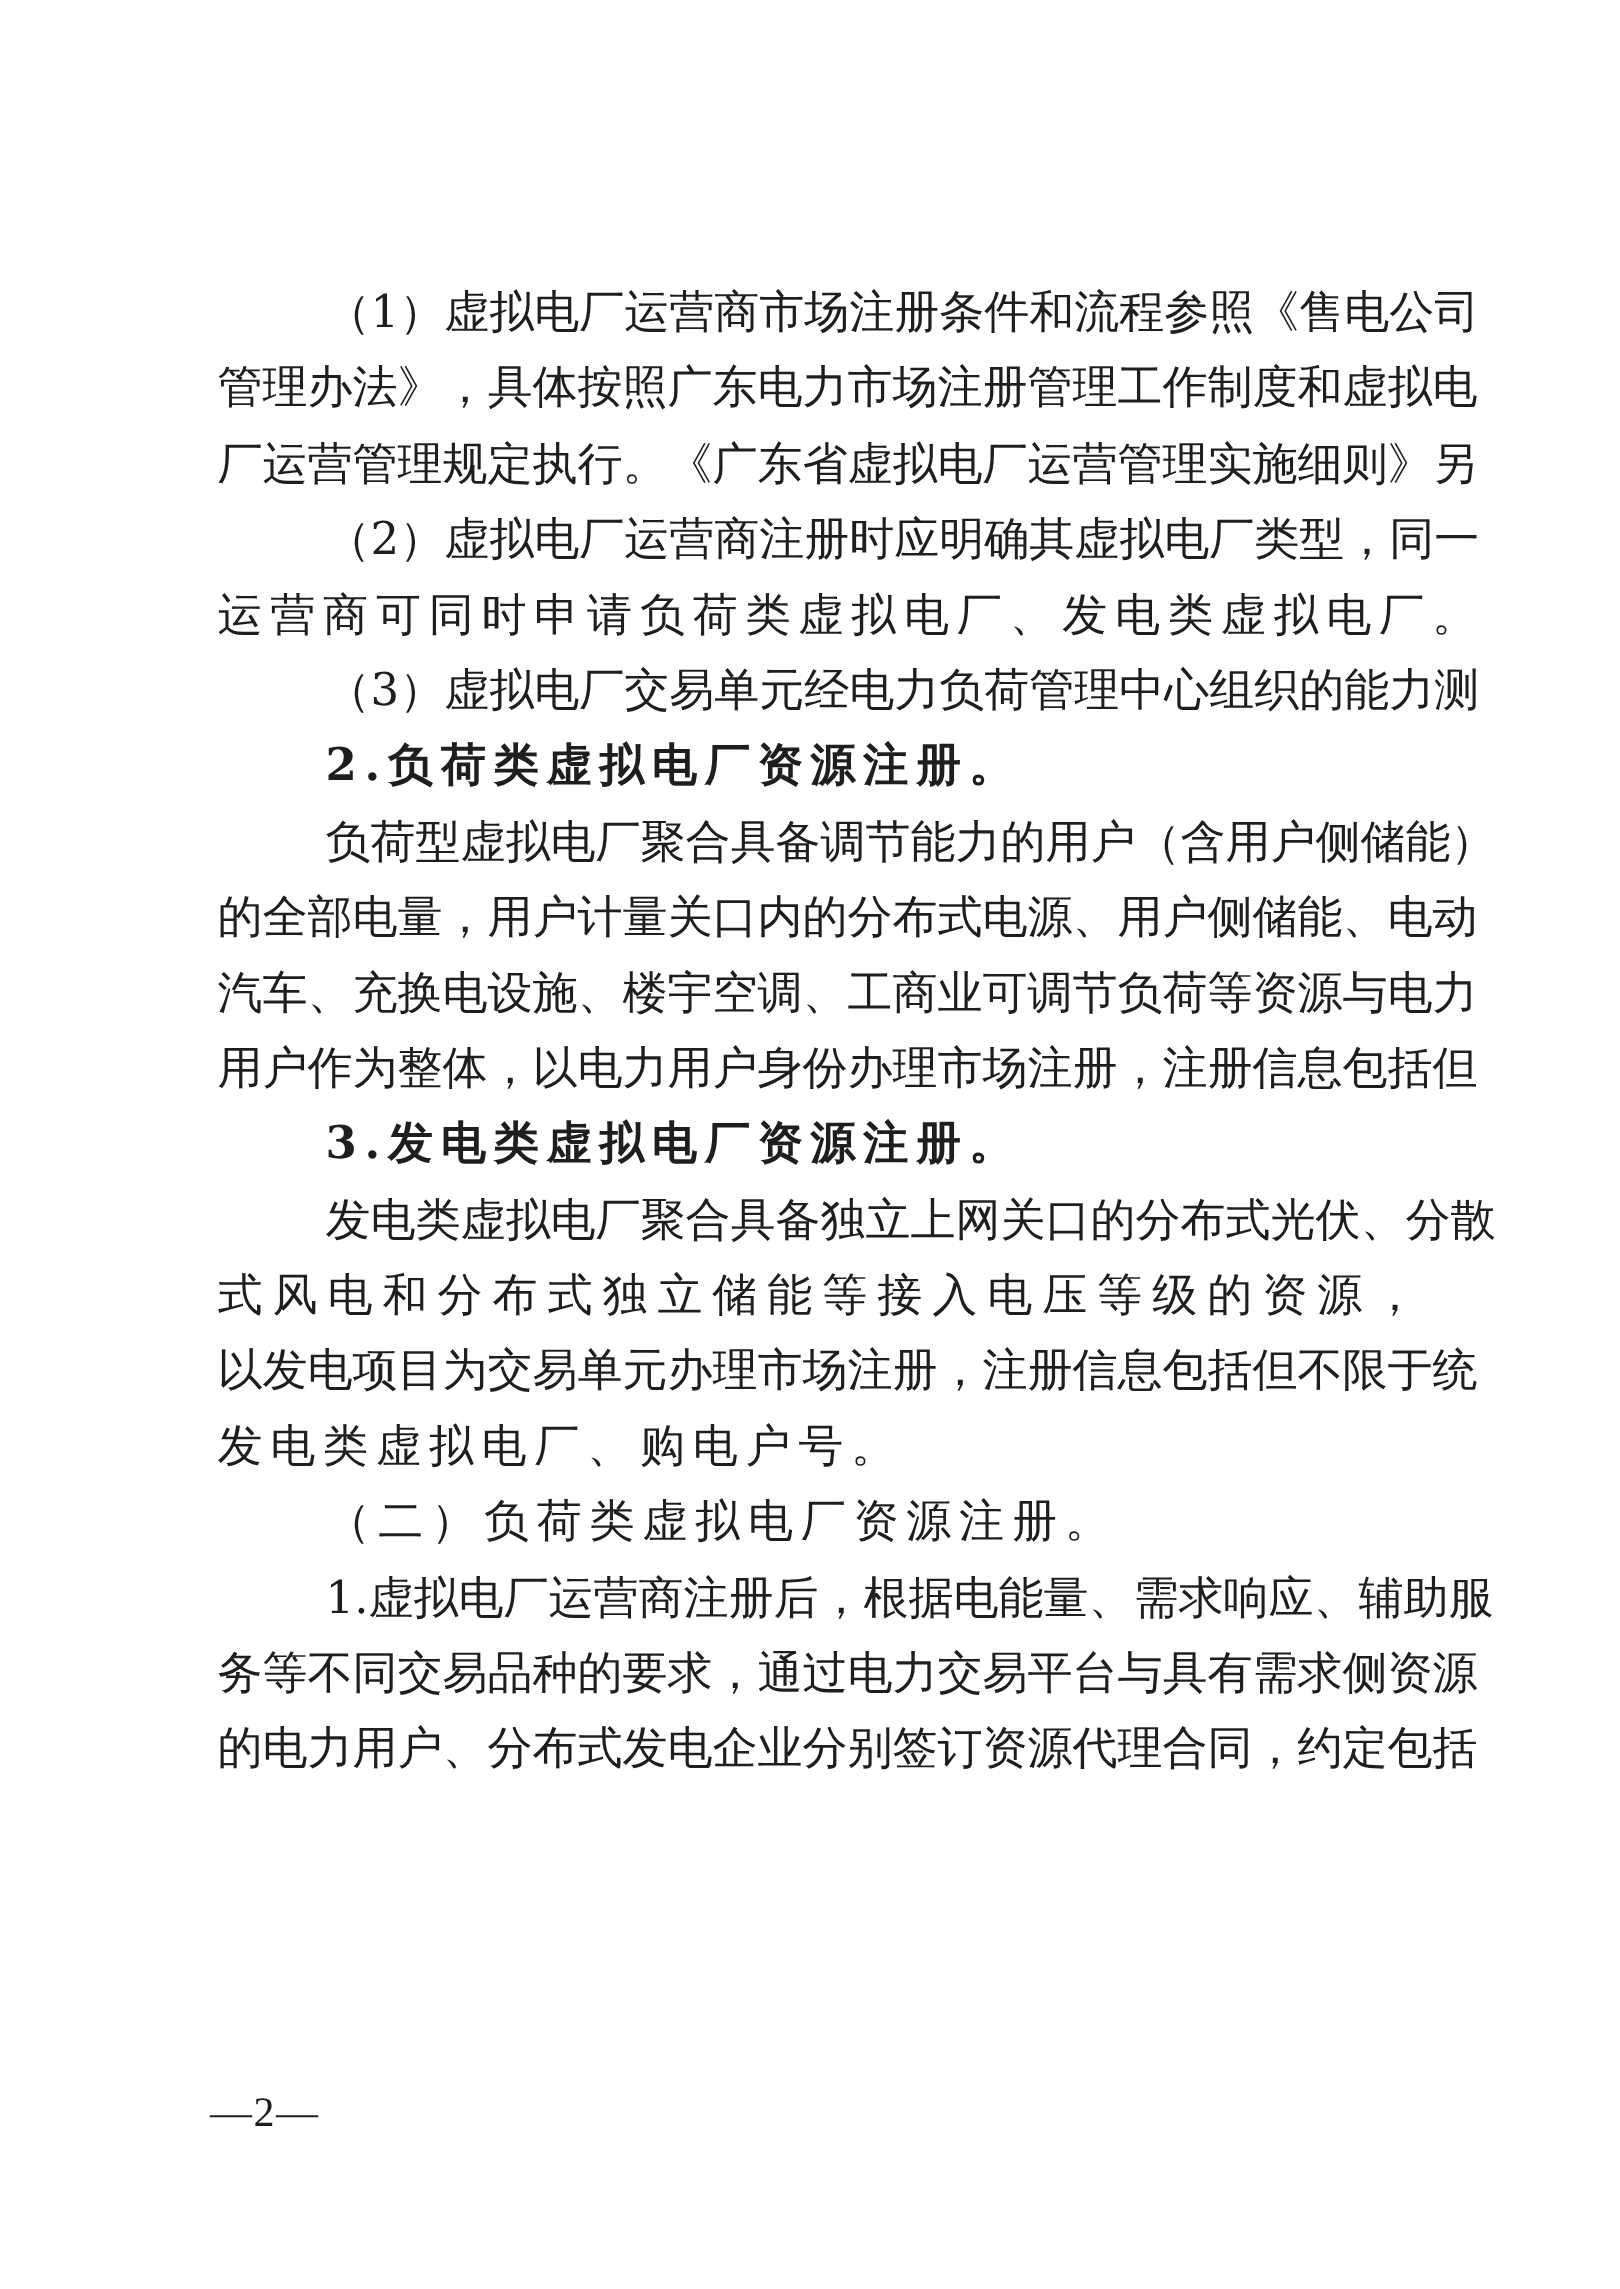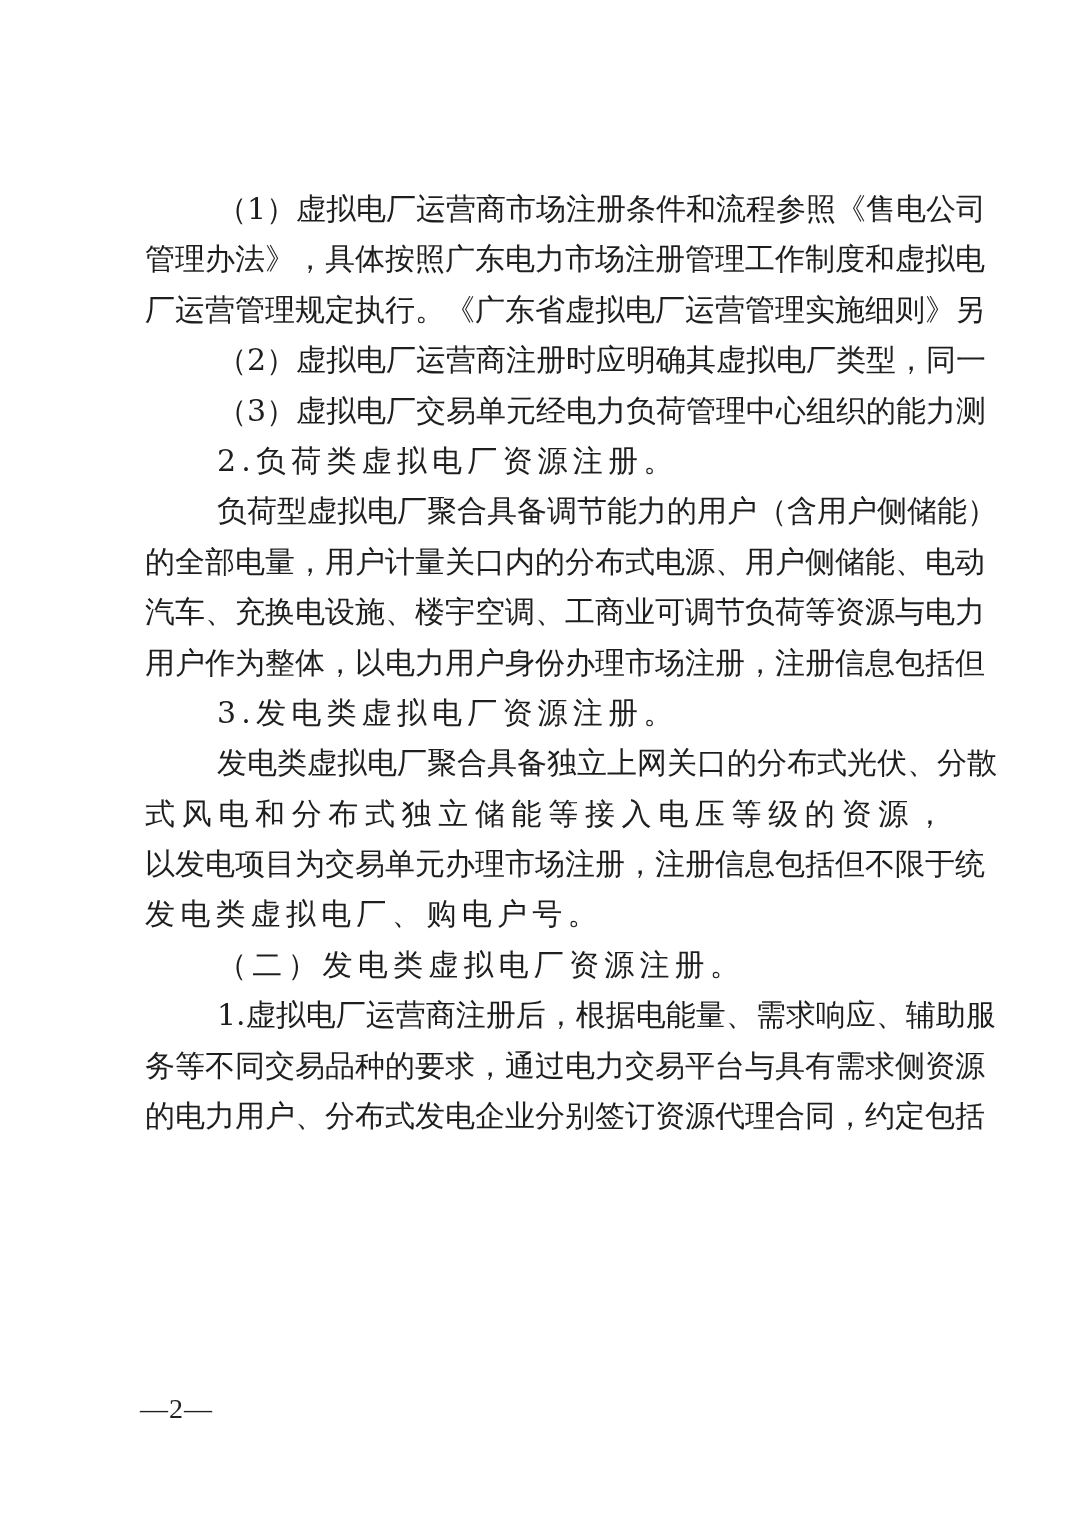--- a/index.html
+++ b/index.html
@@ -19,21 +19,21 @@
     }
     .line {
       height: 50.4px;
       line-height: 50.4px;
       font-size: 30px;
       white-space: nowrap;
       letter-spacing: 5.2px;
       overflow: visible;
     }
     .indent { padding-left: 72px; }
-    .bold { font-weight: normal; }
+    .bold { font-weight: bold; }
     .just { display: flex; justify-content: space-between; letter-spacing: 0; }
     .just span.ch { display: inline-block; }
     .page-number {
       position: absolute;
       left: 140px;
       top: 1393px;
       font-size: 28px;
       font-family: "Liberation Serif", serif;
       color: #1e1e1e;
       letter-spacing: 1px;
@@ -152,20 +152,21 @@
       <span class="ch">虚</span>
       <span class="ch">拟</span>
       <span class="ch">电</span>
       <span class="ch">厂</span>
       <span class="ch">类</span>
       <span class="ch">型</span>
       <span class="ch">，</span>
       <span class="ch">同</span>
       <span class="ch">一</span>
     </div>
+    <div class="line">运营商可同时申请负荷类虚拟电厂、发电类虚拟电厂。</div>
     <div class="line indent just">
       <span class="ch">（</span>
       <span class="ch">3</span>
       <span class="ch">）</span>
       <span class="ch">虚</span>
       <span class="ch">拟</span>
       <span class="ch">电</span>
       <span class="ch">厂</span>
       <span class="ch">交</span>
       <span class="ch">易</span>
@@ -383,21 +384,21 @@
       <span class="ch">息</span>
       <span class="ch">包</span>
       <span class="ch">括</span>
       <span class="ch">但</span>
       <span class="ch">不</span>
       <span class="ch">限</span>
       <span class="ch">于</span>
       <span class="ch">统</span>
     </div>
     <div class="line">发电类虚拟电厂、购电户号。</div>
-    <div class="line indent">（二）发电类虚拟电厂资源注册。</div>
+    <div class="line indent">（二）负荷类虚拟电厂资源注册。</div>
     <div class="line indent just">
       <span class="ch">1.</span>
       <span class="ch">虚</span>
       <span class="ch">拟</span>
       <span class="ch">电</span>
       <span class="ch">厂</span>
       <span class="ch">运</span>
       <span class="ch">营</span>
       <span class="ch">商</span>
       <span class="ch">注</span>

